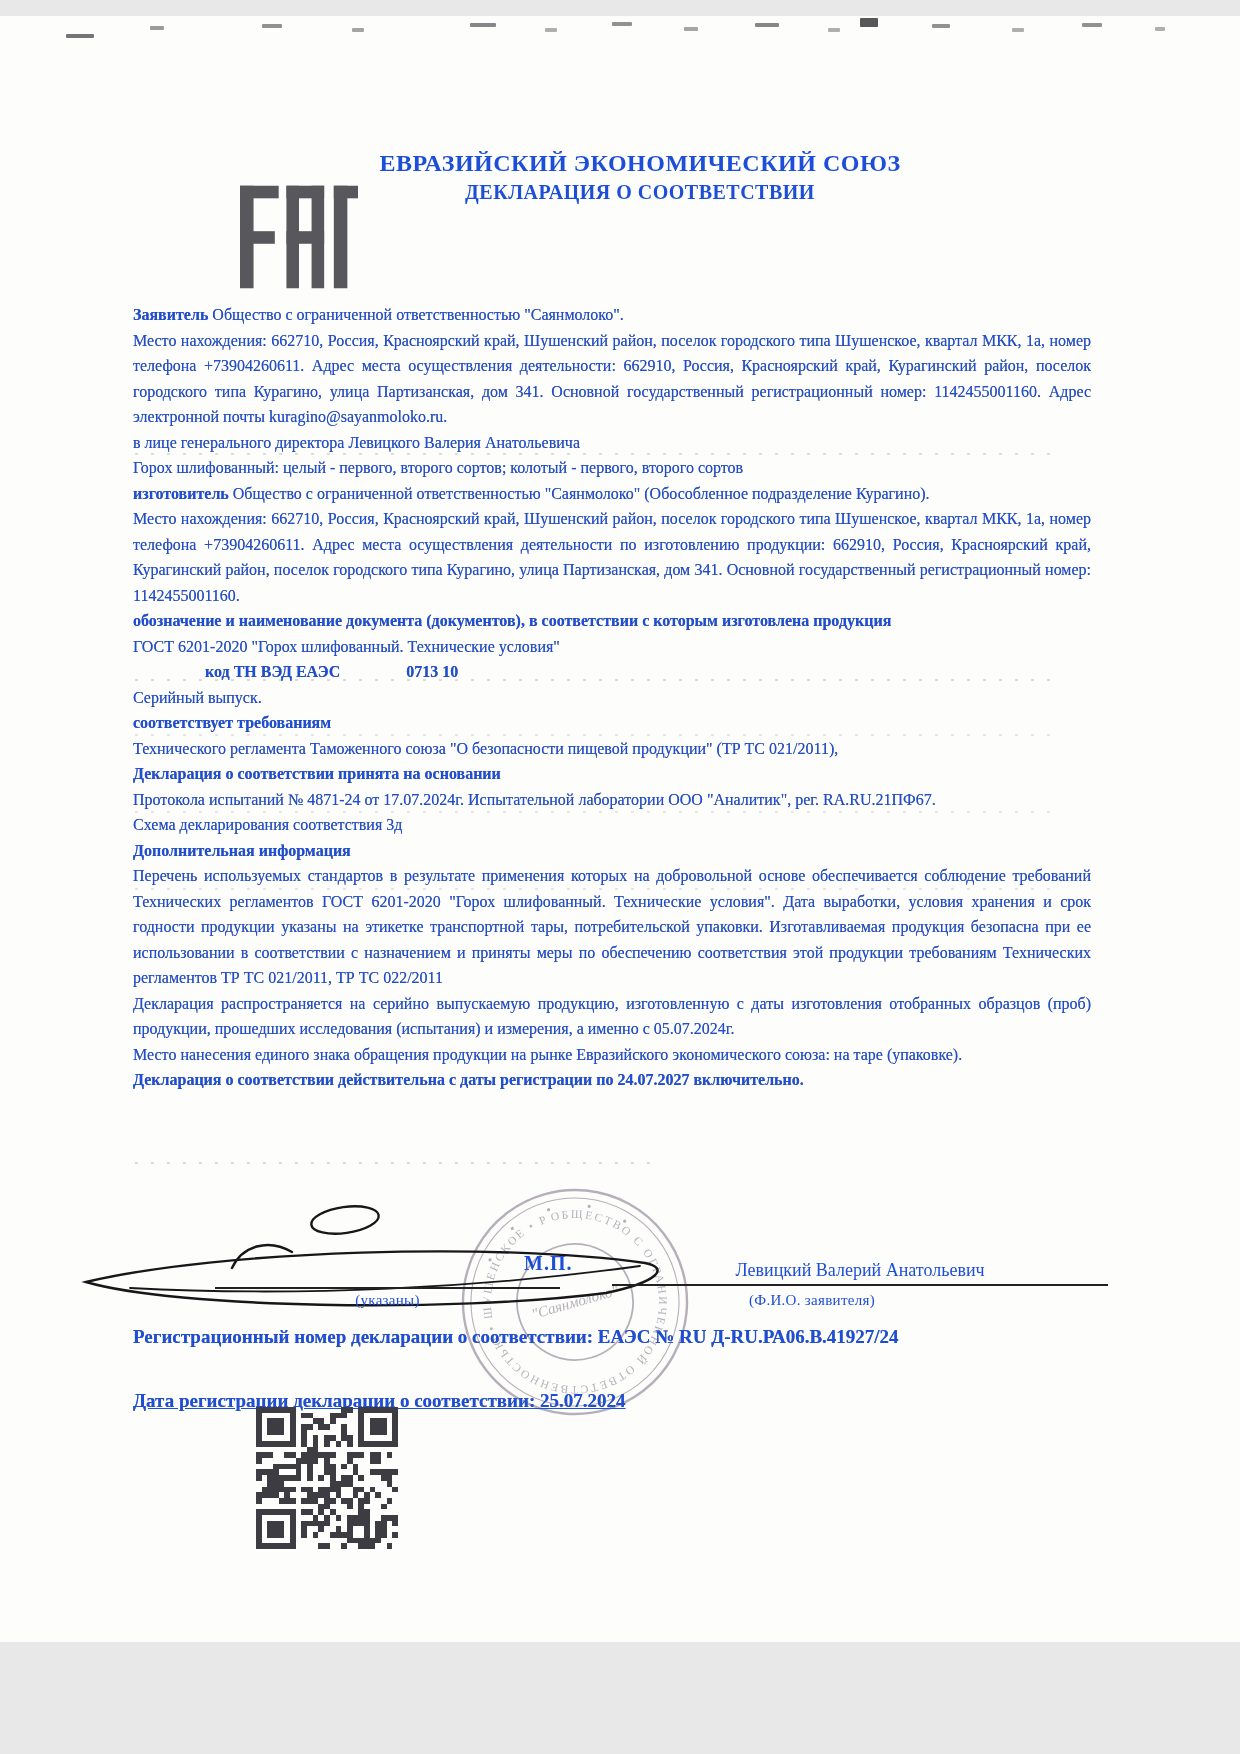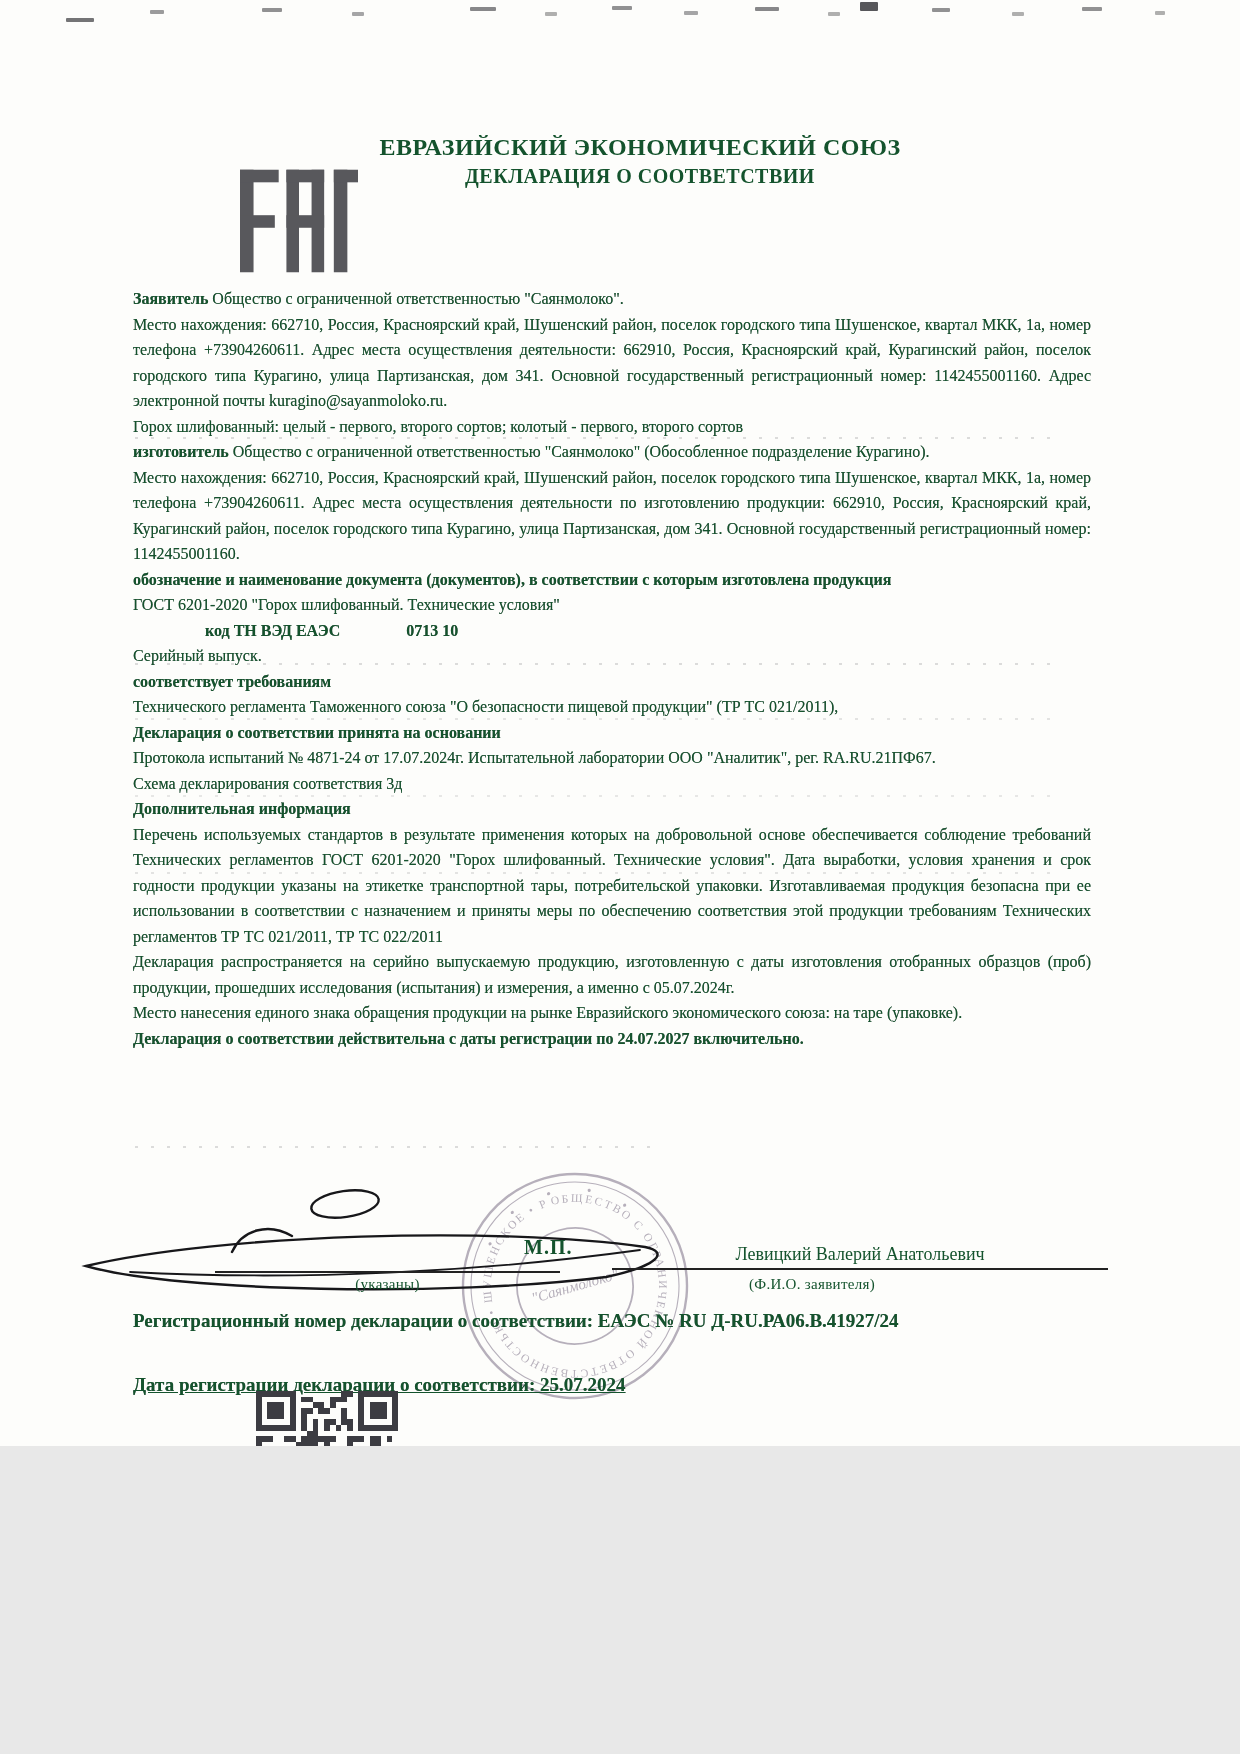--- a/index.html
+++ b/index.html
@@ -1,23 +1,23 @@
 <!DOCTYPE html>
 <html lang="ru"><head>
 <meta charset="utf-8">
 <style>
   html,body{margin:0;padding:0;background:#e8e8e8;}
   .page{
     position:relative;
-    width:1240px;height:1446px;
-    margin:0 auto;
+    width:1240px;height:1626px;
+    margin:16px auto;
     background:#fdfdfb;
     overflow:hidden;
     font-family:"Liberation Serif","DejaVu Serif",serif;
-    color:#14532d;
+    color:#1d4ed8;
   }
   
   .dash{position:absolute;background:#39393d;height:4px;border-radius:1px;opacity:.7;}
   .noise{position:absolute;height:2px;left:135px;width:925px;opacity:.45;
     background:repeating-linear-gradient(90deg, rgba(40,40,45,.35) 0 3px, transparent 3px 16px);}
   
   .eac-logo{position:absolute;left:240px;top:168px;}
   .titles{position:absolute;left:330px;top:134px;width:620px;text-align:center;}
   .title1{font-size:24px;font-weight:bold;letter-spacing:.5px;white-space:nowrap;}
   .title2{font-size:20px;font-weight:bold;letter-spacing:.5px;margin-top:4px;white-space:nowrap;}
@@ -102,20 +102,21 @@
   </div>
 
   <div class="titles">
     <div class="title1">ЕВРАЗИЙСКИЙ ЭКОНОМИЧЕСКИЙ СОЮЗ</div>
     <div class="title2">ДЕКЛАРАЦИЯ О СООТВЕТСТВИИ</div>
   </div>
 
   <div class="body-flow">
     <p class="nj"><b>Заявитель</b><span> Общество с ограниченной ответственностью "Саянмолоко".</span></p>
     <p>Место нахождения: 662710, Россия, Красноярский край, Шушенский район, поселок городского типа Шушенское, квартал МКК, 1а, номер телефона +73904260611. Адрес места осуществления деятельности: 662910, Россия, Красноярский край, Курагинский район, поселок городского типа Курагино, улица Партизанская, дом 341. Основной государственный регистрационный номер: 1142455001160. Адрес электронной почты kuragino@sayanmoloko.ru.</p>
+    <p class="nj">в лице генерального директора Левицкого Валерия Анатольевича</p>
     <p class="nj">Горох шлифованный: целый - первого, второго сортов; колотый - первого, второго сортов</p>
     <p class="nj"><b>изготовитель</b><span> Общество с ограниченной ответственностью "Саянмолоко" (Обособленное подразделение Курагино).</span></p>
     <p>Место нахождения: 662710, Россия, Красноярский край, Шушенский район, поселок городского типа Шушенское, квартал МКК, 1а, номер телефона +73904260611. Адрес места осуществления деятельности по изготовлению продукции: 662910, Россия, Красноярский край, Курагинский район, поселок городского типа Курагино, улица Партизанская, дом 341. Основной государственный регистрационный номер: 1142455001160.</p>
     <p class="nj b">обозначение и наименование документа (документов), в соответствии с которым изготовлена продукция</p>
     <p class="nj">ГОСТ 6201-2020 "Горох шлифованный. Технические условия"</p>
     <p class="nj tnved"><b>код ТН ВЭД ЕАЭС</b><span class="val">0713 10</span></p>
     <p class="nj">Серийный выпуск.</p>
     <p class="nj b">соответствует требованиям</p>
     <p class="nj">Технического регламента Таможенного союза "О безопасности пищевой продукции" (ТР ТС 021/2011),</p>
     <p class="nj b">Декларация о соответствии принята на основании</p>

